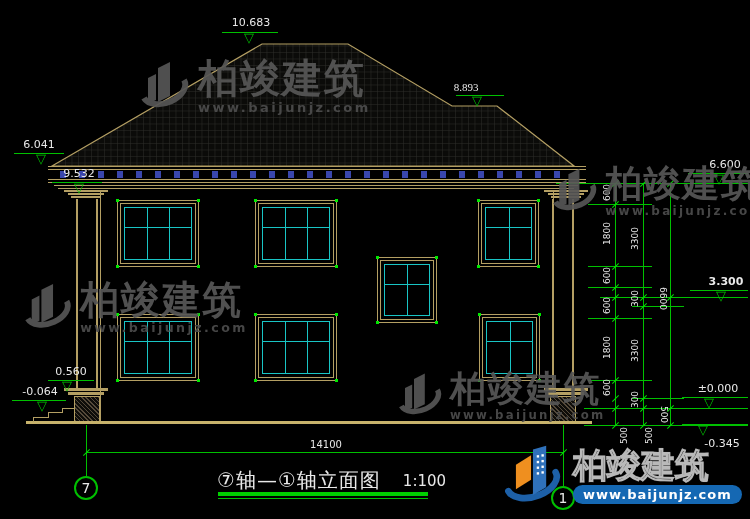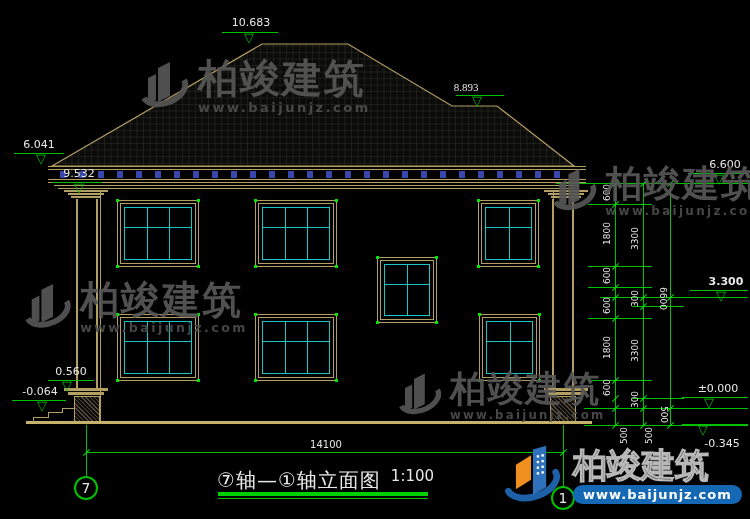--- a/index.html
+++ b/index.html
@@ -39,21 +39,21 @@
   .bub{position:absolute;width:24px;height:24px;border:2px solid var(--grn);border-radius:50%;
     color:var(--wht);font-size:14px;display:flex;align-items:center;justify-content:center;}
   .wm{position:absolute;display:flex;align-items:flex-start;gap:8px;color:var(--wm);opacity:.92;transform-origin:top left;}
   .wm-cn{font-size:40px;font-weight:bold;letter-spacing:2px;line-height:1;white-space:nowrap;}
   .wm-url{font-size:13px;font-weight:bold;letter-spacing:2.5px;margin-top:2px;color:#4d4d4d;white-space:nowrap;}
   #brand{position:absolute;left:497px;top:440px;display:flex;align-items:center;gap:6px;z-index:6;}
   #brand .cn{font-size:34px;font-weight:bold;line-height:1;white-space:nowrap;color:#242424;
     -webkit-text-stroke:1px #b9b9b9;text-shadow:0 0 1px #9a9a9a;}
   #brand .pill{margin-top:3px;background:#1568b3;border-radius:10px;color:#fff;font-size:13px;
     font-weight:bold;letter-spacing:1px;padding:2px 10px;text-align:center;white-space:nowrap;}
-  #title{position:absolute;left:217px;top:467px;display:flex;align-items:flex-start;gap:10px;color:var(--wht);}
+  #title{position:absolute;left:217px;top:467px;display:flex;align-items:center;gap:22px;color:var(--wht);}
   #title .t1{font-size:20px;letter-spacing:1px;white-space:nowrap;}
   #title .t2{font-size:15px;}
 </style>
 </head>
 <body>
 
 <div id="canvas">
 
   <svg class="abs" style="left:0;top:0;" width="750" height="519">
     <defs>

